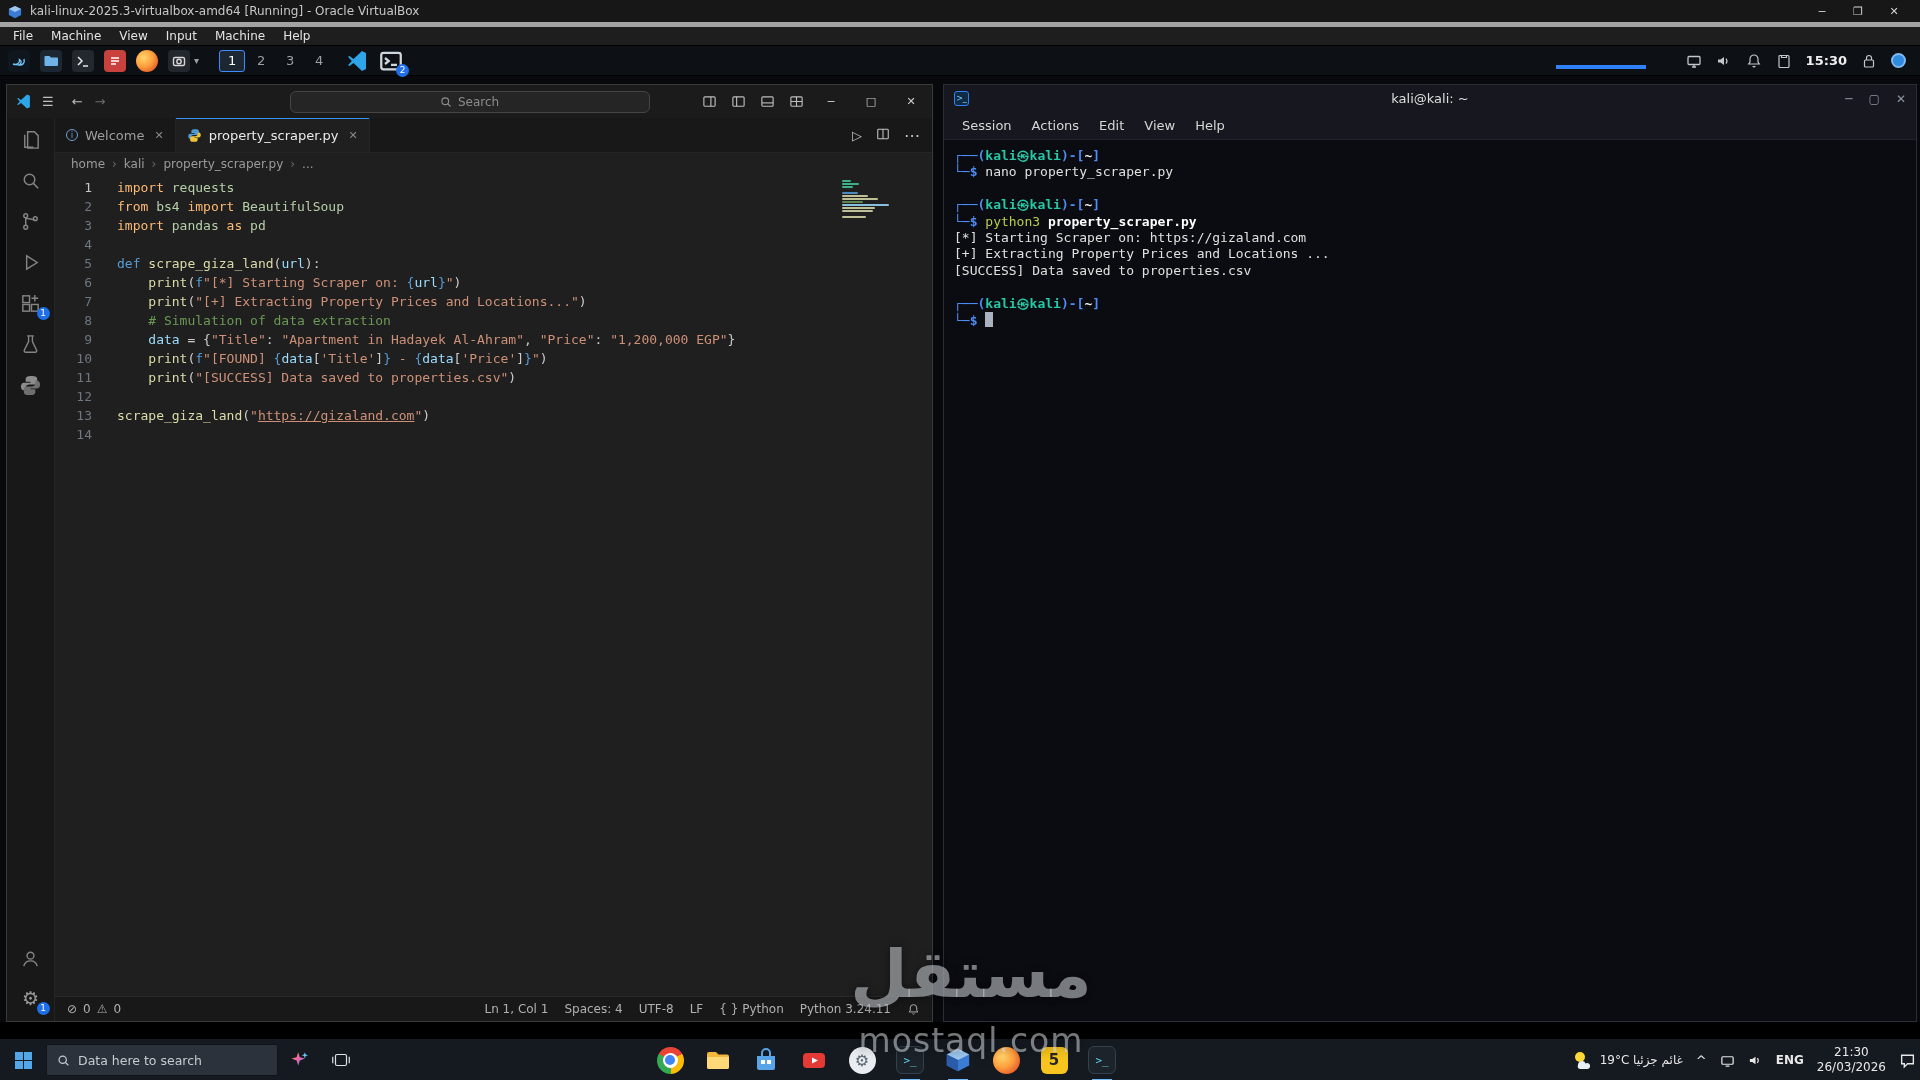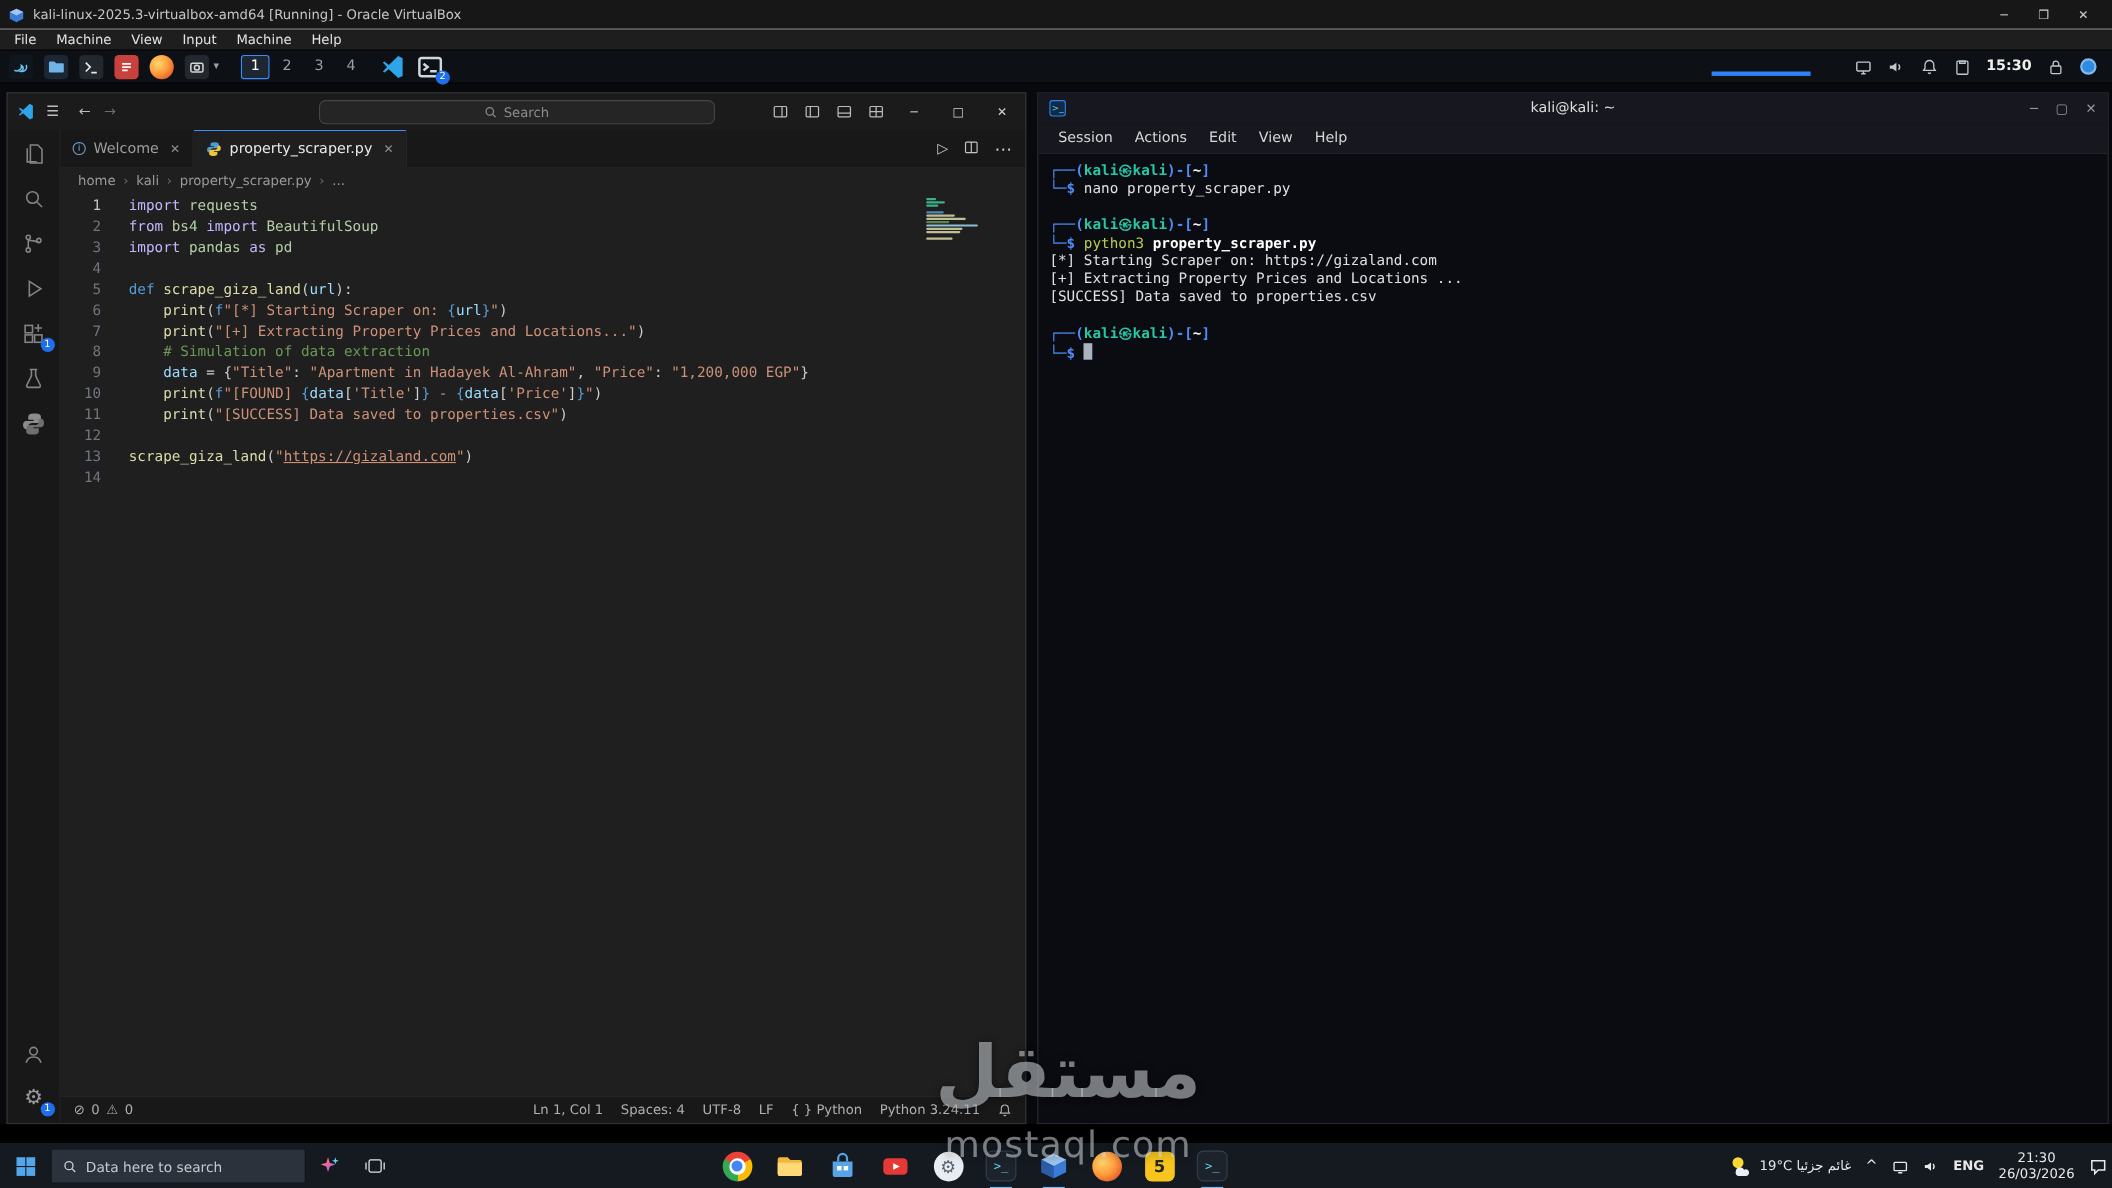--- a/index.html
+++ b/index.html
@@ -1,20 +1,20 @@
 <!DOCTYPE html>
 <html><head>
 <meta charset="utf-8">
 <style>
   *{margin:0;padding:0;box-sizing:border-box}
   html,body{width:1920px;height:1080px;overflow:hidden;background:#000;font-family:"DejaVu Sans",sans-serif}
   .screen{position:relative;width:1920px;height:1080px;background:#000}
 
   
-  .host-titlebar{position:absolute;left:0;top:0;width:1920px;height:27px;background:#171717;display:flex;align-items:center;padding:0 8px;gap:8px;border-bottom:1px solid #a3a3a3}
+  .host-titlebar{position:absolute;left:0;top:0;width:1920px;height:27px;background:#171717;display:flex;align-items:center;padding:0 8px;gap:8px;border-bottom:5px solid #a3a3a3}
   .vb-app-icon{width:14px;height:14px;flex:none}
   .host-title{color:#c7c7c7;font-size:12px;white-space:nowrap}
   .host-controls{margin-left:auto;display:flex}
   .hc{width:36px;height:27px;display:flex;align-items:center;justify-content:center;color:#cfcfcf;font-size:11px;cursor:default}
   .host-menubar{position:absolute;left:0;top:27px;width:1920px;height:19px;background:#1e1e1e;display:flex;align-items:center;padding:0 4px;border-bottom:1px solid #000}
   .host-menu-item{color:#e3e3e3;font-size:12px;padding:0 9px}
 
   
   .vm-screen{position:absolute;left:0;top:46px;width:1920px;height:976px;background:#07090d;overflow:hidden}
 
@@ -73,21 +73,21 @@
   .run-glyph{font-size:13px}
 
   .vsc-breadcrumb{height:22px;display:flex;align-items:center;padding:0 16px;font-size:12px;color:#9b9b9b;background:#1f1f1f;flex:none}
   .crumb+.crumb::before{content:"›";margin:0 7px;color:#6a6a6a}
 
   .vsc-editor{flex:1;position:relative;padding-top:3px;background:#1f1f1f;overflow:hidden}
   .code-line{display:flex;height:19px;font:13px/19px "DejaVu Sans Mono",monospace;white-space:pre}
   .ln{width:50px;text-align:right;padding-right:13px;color:#6e7681;flex:none}
   .ln-on{color:#c6c6c6}
   .ct{white-space:pre;padding-left:12px}
-  .tk-k{color:#c4b5fd}.tk-m{color:#b5cea8}.tk-kb{color:#569cd6}.tk-f{color:#dcdcaa}
+  .tk-k{color:#fdba74}.tk-m{color:#b5cea8}.tk-kb{color:#569cd6}.tk-f{color:#dcdcaa}
   .tk-v{color:#9cdcfe}.tk-s{color:#ce9178}.tk-c{color:#6a9955}.tk-w{color:#cccccc}
   .tk-u{text-decoration:underline}
   .minimap{position:absolute;top:5px;right:14px;width:76px;display:flex;flex-direction:column;gap:1px}
   .mm-line{height:2px;border-radius:1px;opacity:.85}
 
   .vsc-statusbar{height:25px;background:#181818;border-top:1px solid #2b2b2b;display:flex;align-items:center;padding:0 12px;font-size:12px;color:#b0b0b0;flex:none}
   .sb-left{display:flex;align-items:center;gap:6px}
   .sb-right{margin-left:auto;display:flex;align-items:center;gap:16px;white-space:nowrap}
   .sb-ico{font-size:12px}
   .sb-bell svg{width:13px;height:13px;display:block}

